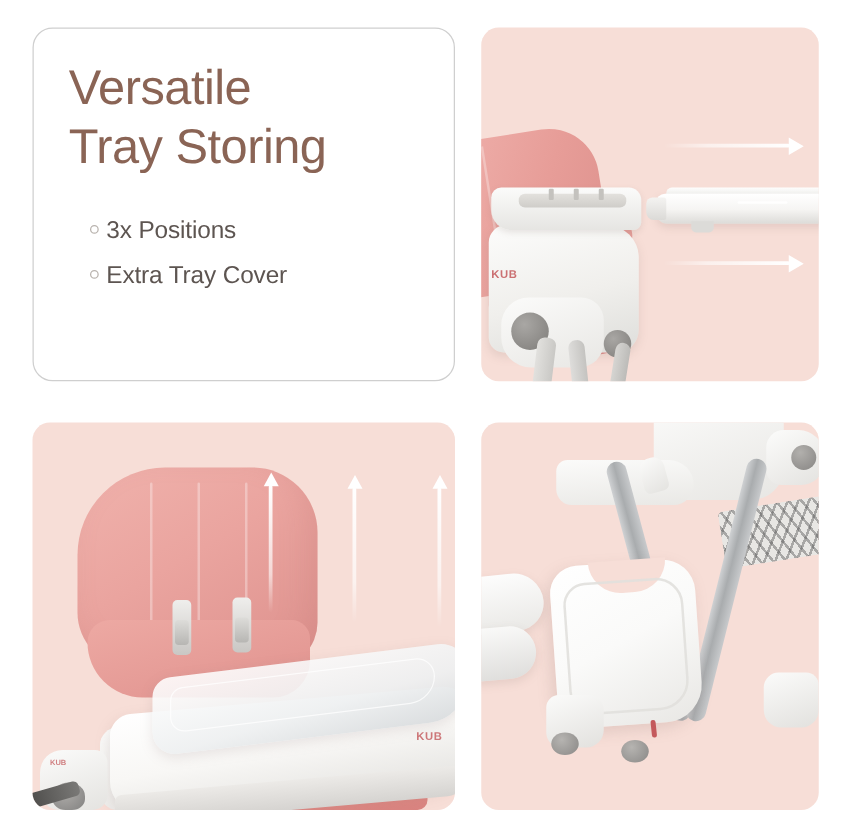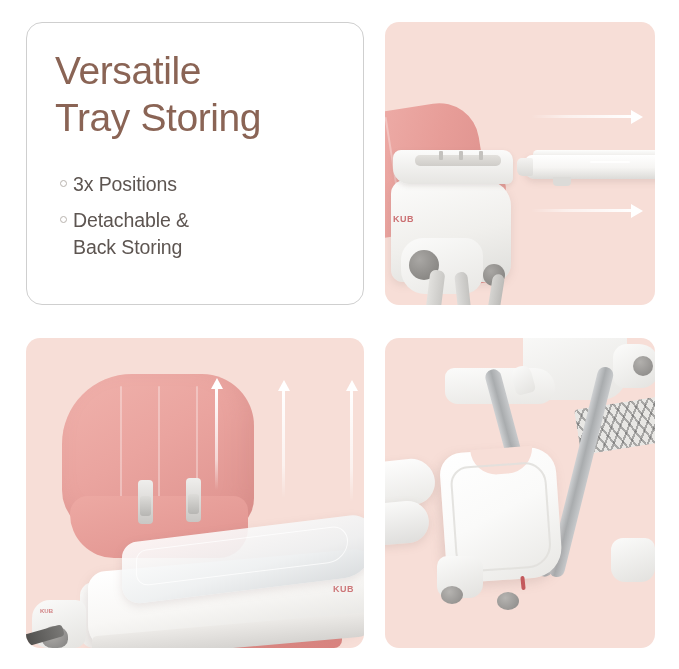--- a/index.html
+++ b/index.html
@@ -48,26 +48,27 @@
     width: 290px;
     color: #8a6455;
     font-size: 39px;
     line-height: 47px;
     font-weight: 400;
     letter-spacing: -0.4px;
     white-space: pre-line;
   }
   .bullets {
     position: absolute;
-    left: 26px;
+    left: 38px;
     top: 148px;
     width: 300px;
     list-style: none;
     margin: 0;
     padding: 0;
+    text-align: right;
   }
   .bullet-row {
     display: flex;
     align-items: flex-start;
     margin-bottom: 9px;
   }
   .bullet-marker {
     width: 20px;
     flex: 0 0 20px;
     display: flex;
@@ -588,22 +589,21 @@
       <li class="bullet-row">
         <span class="bullet-marker">
             <span class="ring"></span>
           </span>
         <span class="bullet-text">3x Positions</span>
       </li>
       <li class="bullet-row">
         <span class="bullet-marker">
             <span class="ring"></span>
           </span>
-        <span class="bullet-text">Detachable &amp;
-Back Storing</span>
+        <span class="bullet-text">Extra Tray Cover</span>
       </li>
     </ul>
   </div>
 
   <div class="panel photo-panel panel-tray-slide">
     <div class="scene">
 
       <div class="a-seatback"></div>
       <div class="a-pinkstrip"></div>
       <div class="a-cushion-edge"></div>

